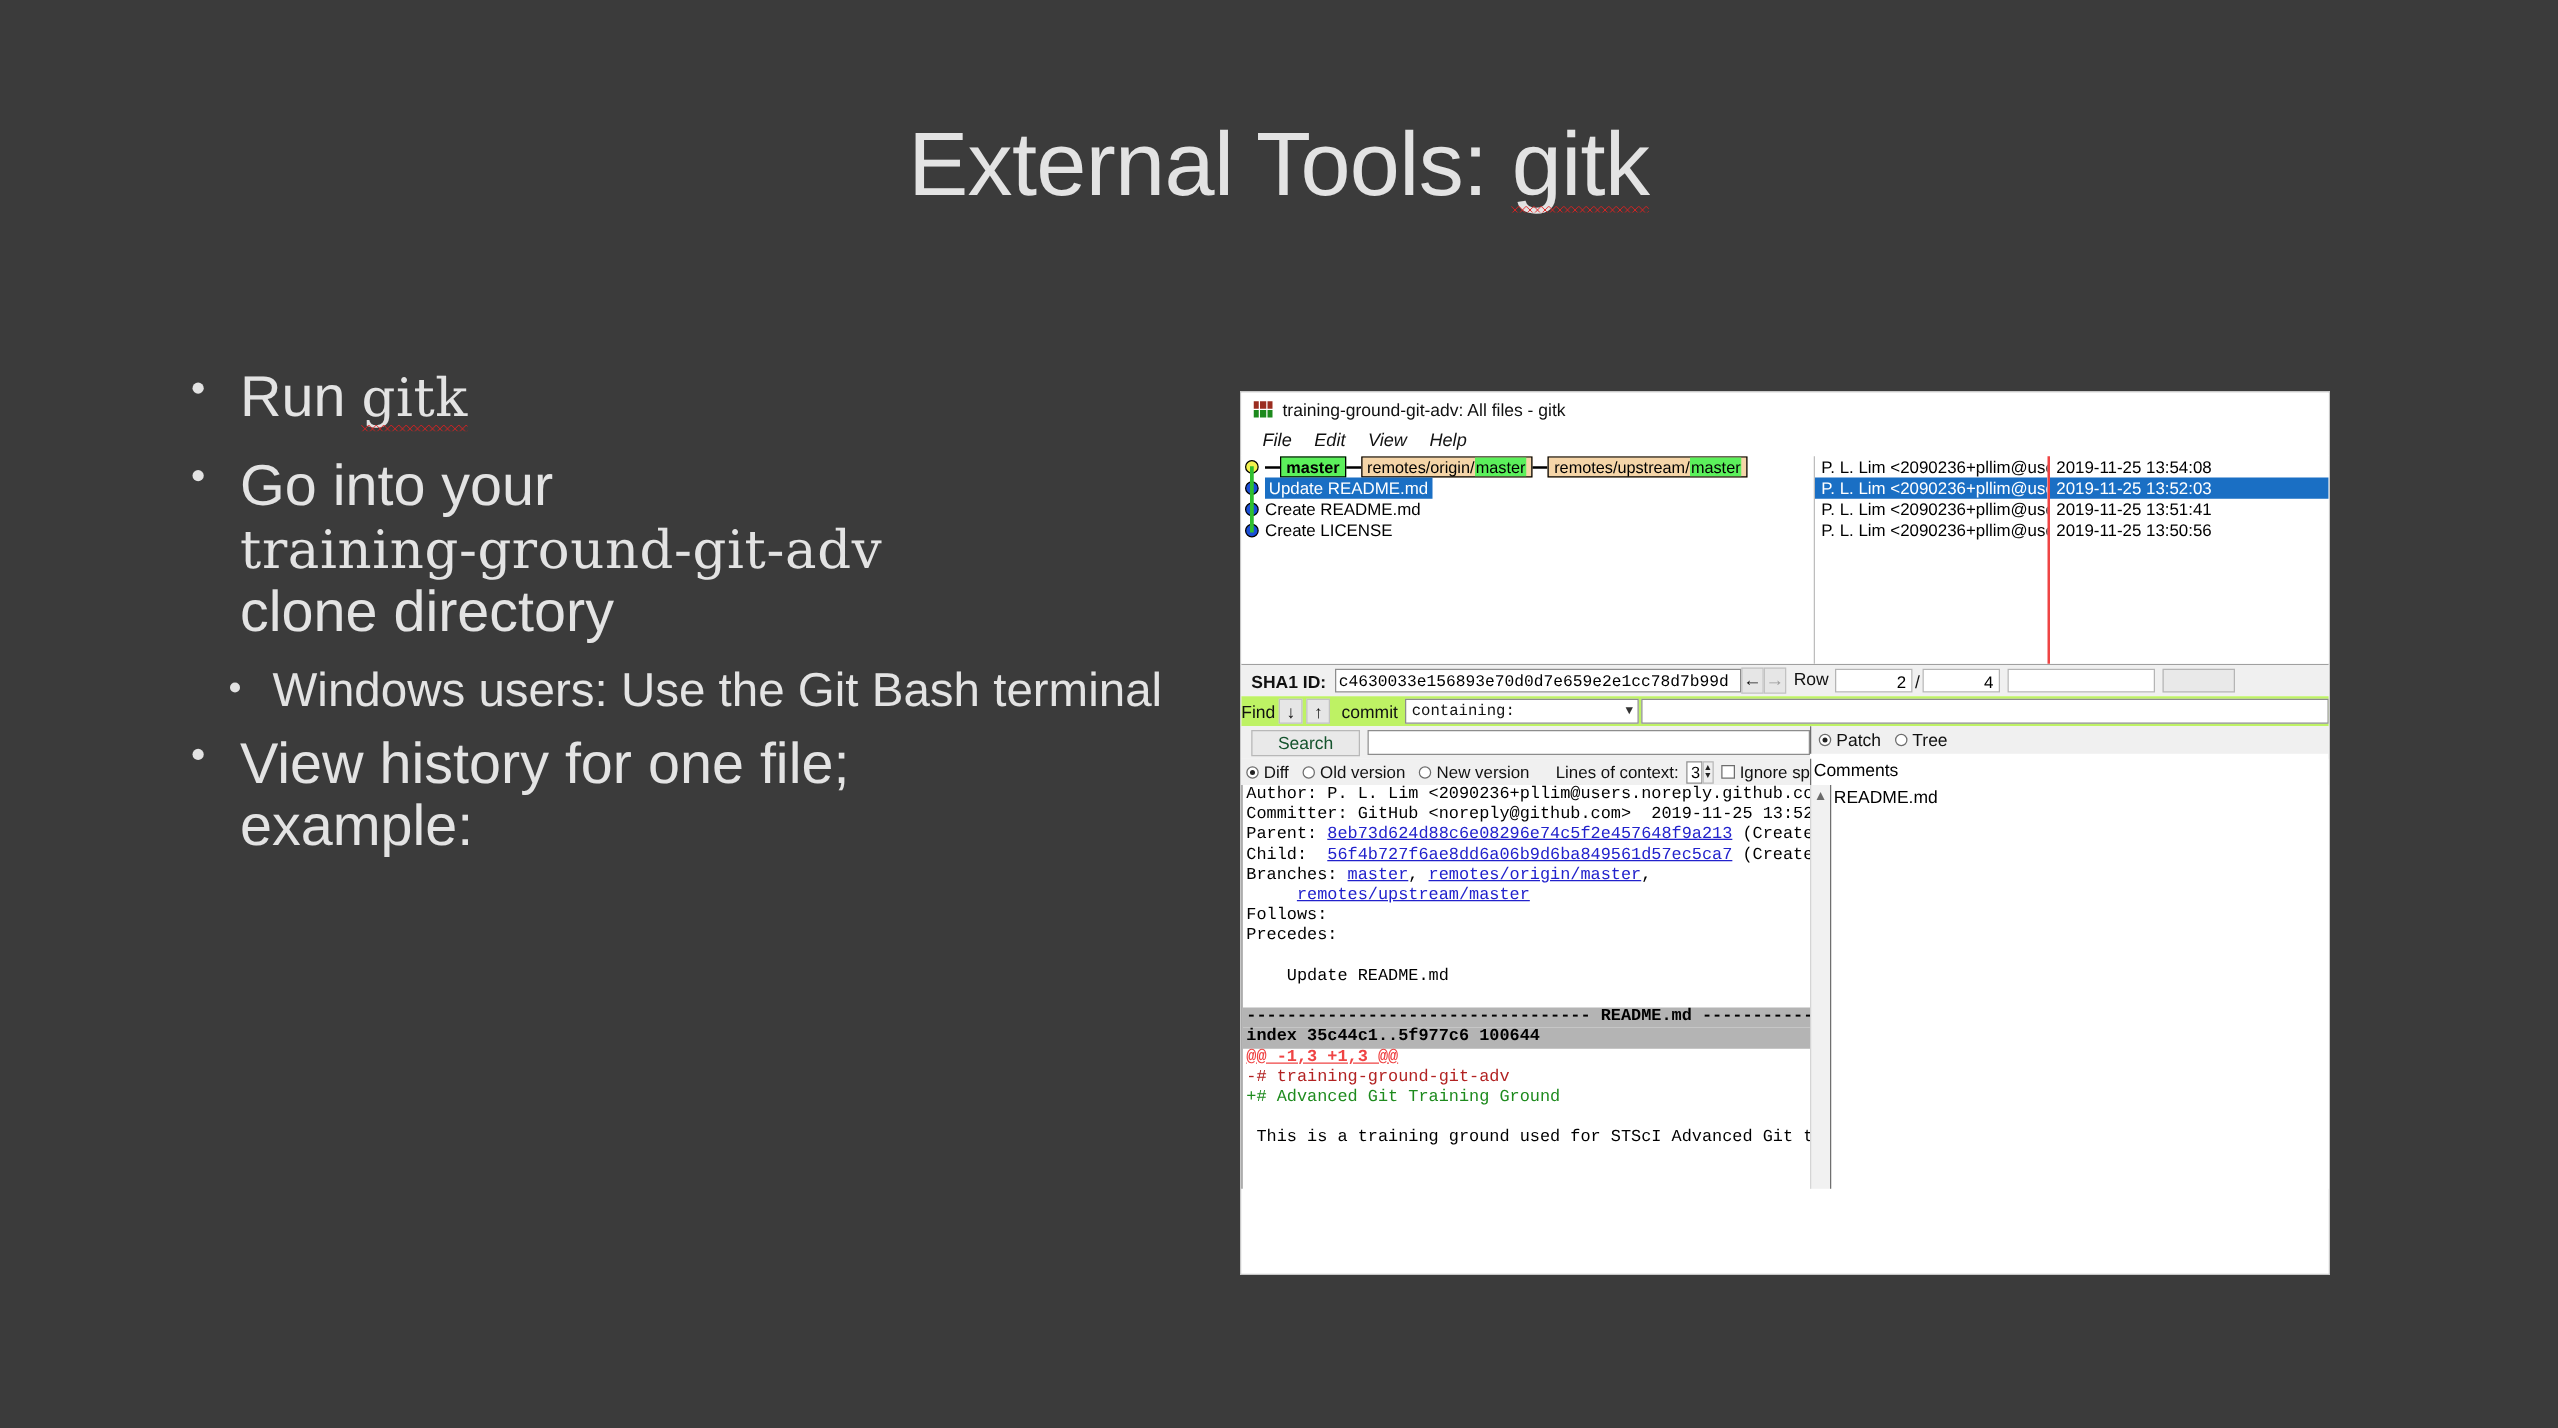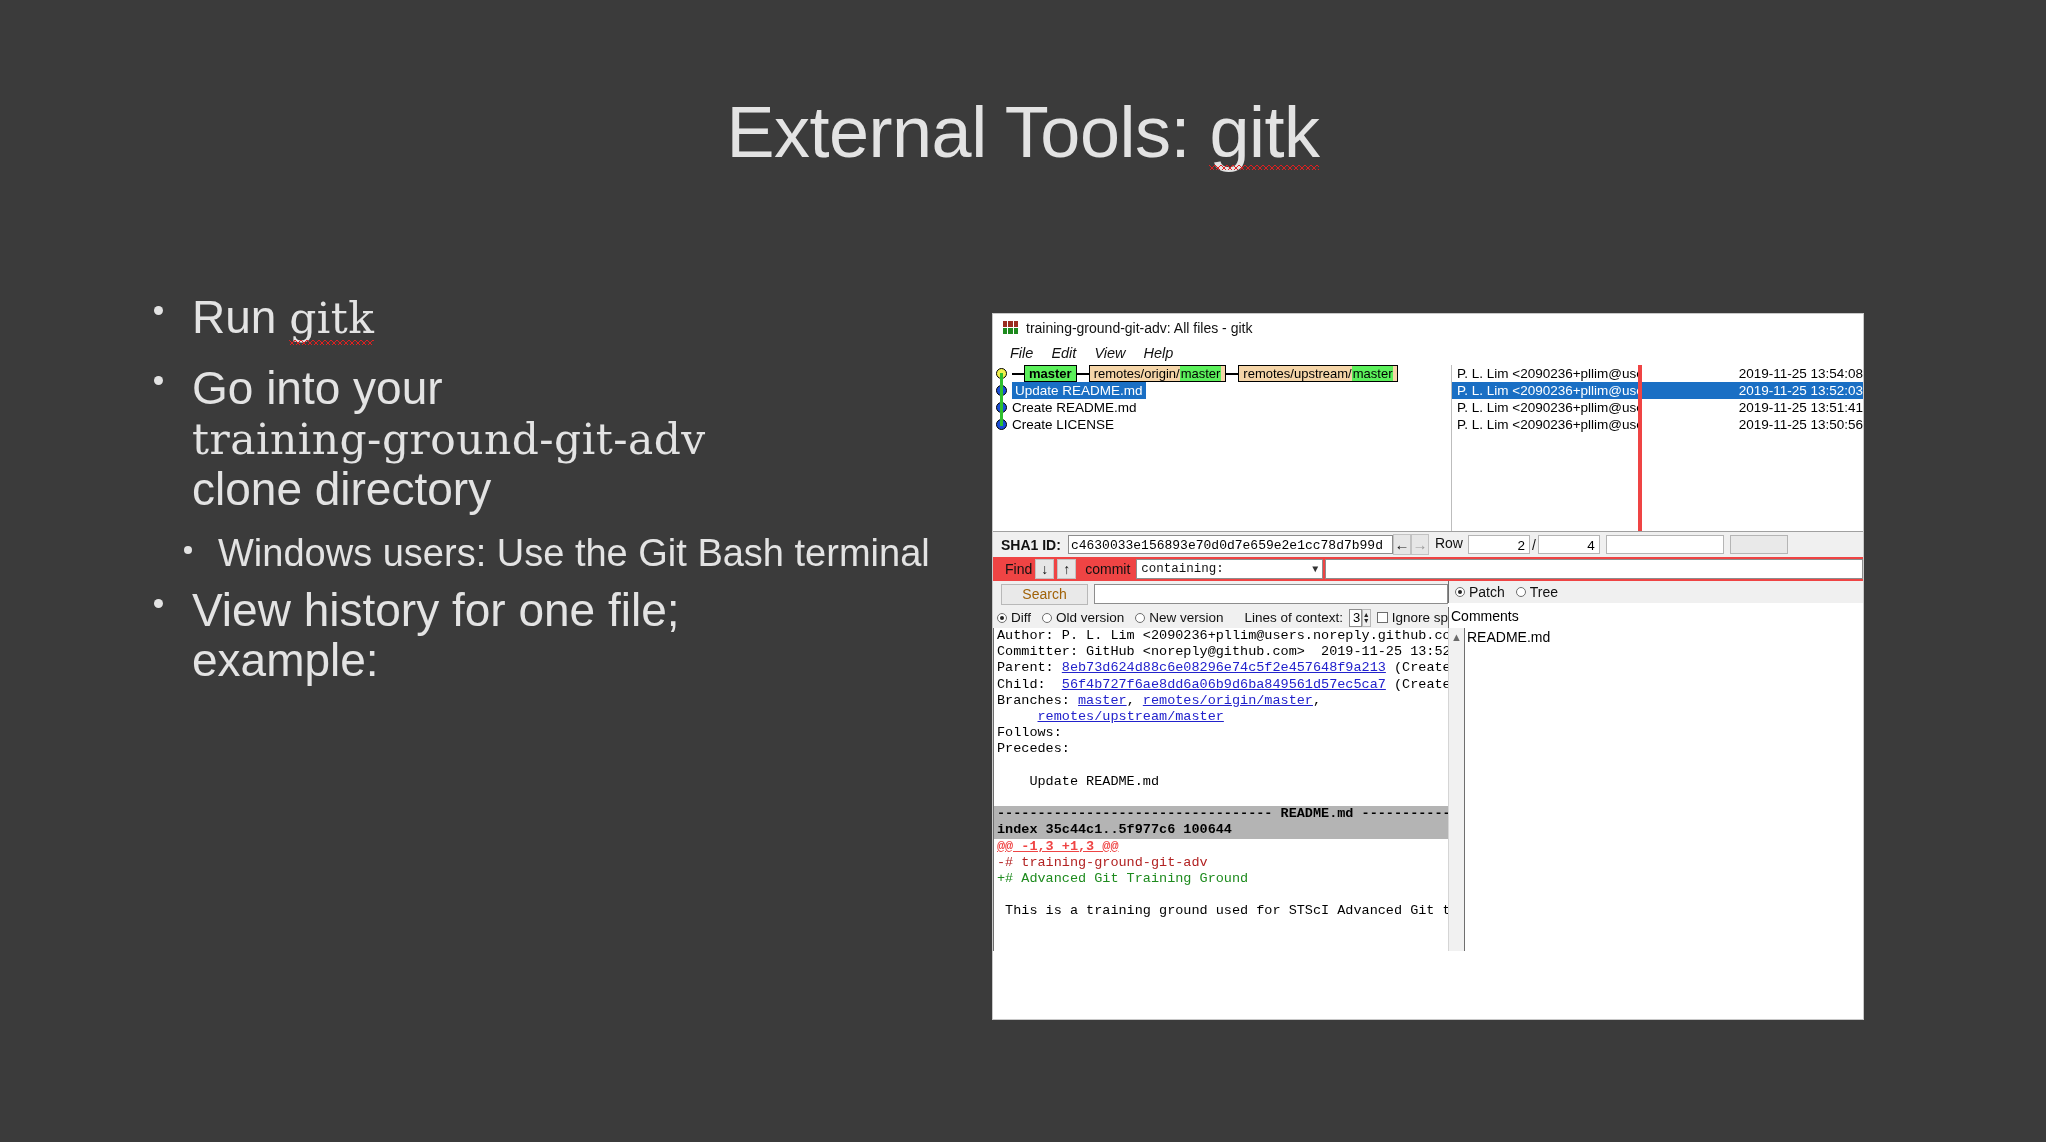--- a/index.html
+++ b/index.html
@@ -154,24 +154,23 @@
     overflow: hidden;
   }
   .col-author {
     width: 186px;
     border-left: 1px solid #bdbdbd;
     position: relative;
     overflow: hidden;
   }
   .col-date {
     flex: 1;
-    border-left: 4px solid #ef4444;
-    position: relative;
-    overflow: hidden;
-    text-align: right;
+    border-left: 2px solid #ef4444;
+    position: relative;
+    overflow: hidden;
   }
   .crow {
     height: 17px;
     line-height: 17px;
     font-size: 13.5px;
     color: #000;
     white-space: nowrap;
     padding-left: 5px;
     box-sizing: border-box;
   }
@@ -263,22 +262,22 @@
   .num-field.a { width: 62px; }
   .num-field.b { width: 62px; }
   .slash { margin: 0 2px; font-size: 14px; color: #111; }
   .blank-field {
     height: 19px; background:#ffffff; border:1px solid #b5b5b5; box-sizing:border-box;
   }
 
   
   .find-row {
     display: flex; align-items: center;
-    height: 24px; background: #ef4444;
-    padding-left: 12px; box-sizing: border-box;
+    height: 24px; background: #bef264;
+    padding-left: 0; box-sizing: border-box;
     font-size: 14px; color: #111;
   }
   .mini-btn {
     width: 19px; height: 20px; background:#e6e6e6; border:1px solid #c2c2c2;
     display:flex; align-items:center; justify-content:center; font-size:14px; margin-left:3px;
     box-sizing:border-box;
   }
   .combo {
     width: 187px; height: 20px; background:#ffffff; border:1px solid #8d8d8d;
     display:flex; align-items:center; justify-content:space-between;
@@ -288,21 +287,21 @@
   .chev { font-size: 10px; color:#333; }
 
   
   .search-row {
     display: flex; align-items: center; height: 26px;
     background: #f0f0f0; padding-left: 8px; box-sizing: border-box;
   }
   .search-btn {
     width: 87px; height: 21px; background:#e9e9e9; border:1px solid #b8b8b8;
     font-size: 14px; display:flex; align-items:center; justify-content:center;
-    box-sizing:border-box; color:#a16207;
+    box-sizing:border-box; color:#14532d;
   }
   .search-input { flex:1; height: 20px; background:#ffffff; border:1px solid #8d8d8d; margin-left:6px; box-sizing:border-box; }
 
   
   .opt-row {
     display:flex; align-items:center; height:21px; background:#f0f0f0;
     padding-left: 4px; box-sizing:border-box; font-size: 13.5px; color:#111;
   }
   .radio { display:inline-flex; align-items:center; margin-right: 11px; white-space: nowrap; }
   .radio .rb {

